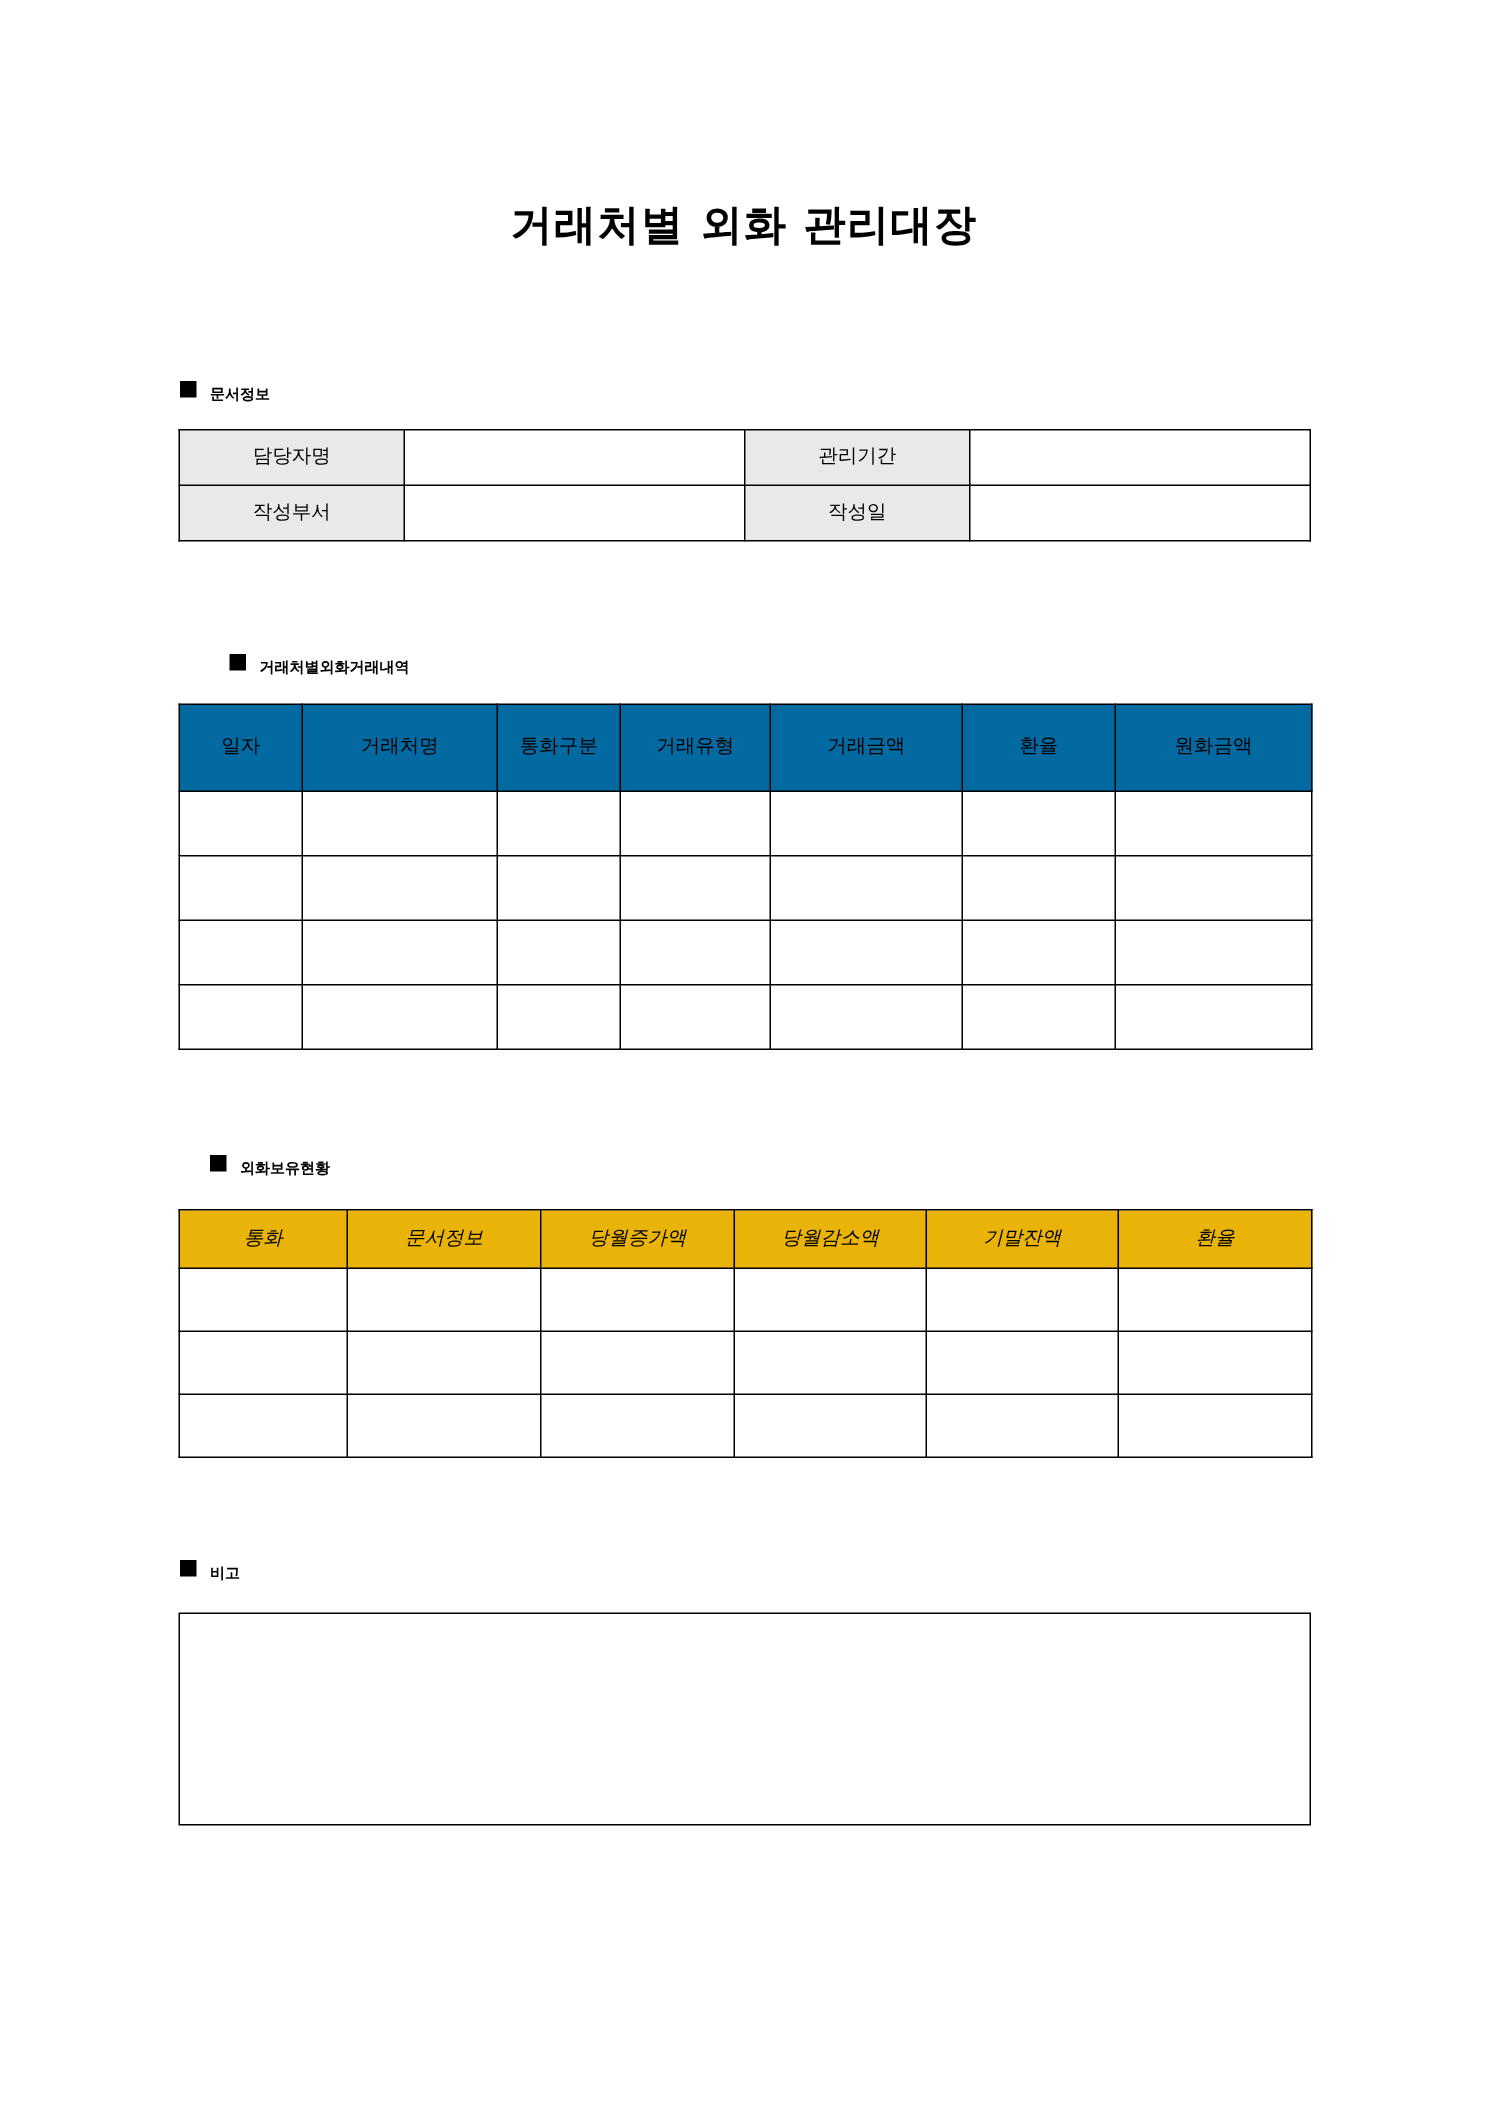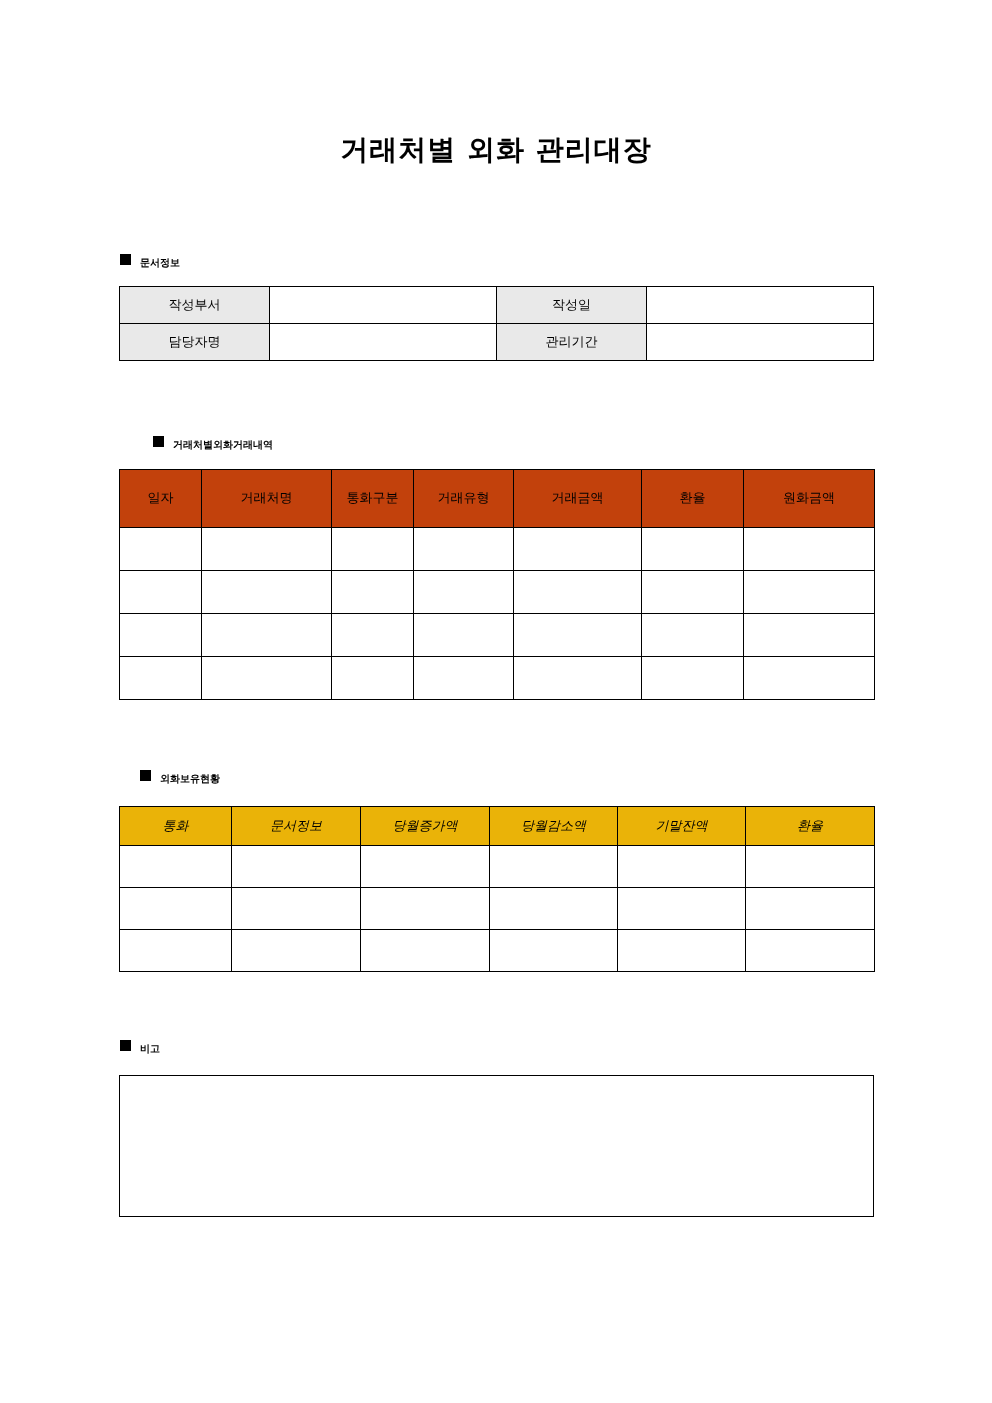--- a/index.html
+++ b/index.html
@@ -83,21 +83,21 @@
   .val { background: #ffffff; }
 
   
   #tbl-docinfo { top: 286px; }
   #tbl-docinfo td { height: 36px; }
   #tbl-docinfo col.c-lbl { width: 150px; }
   #tbl-docinfo col.c-val { width: 227px; }
 
   
   #tbl-tx { top: 469px; }
-  #tbl-tx thead th { background: #c2410c; height: 57px; }
+  #tbl-tx thead th { background: #0369a1; height: 57px; }
   #tbl-tx tbody td { height: 42px; }
 
   
   #tbl-holding { top: 806px; }
   #tbl-holding thead th { background: #eab308; height: 38px; font-style: italic; }
   #tbl-holding tbody td { height: 41px; }
 
   
   #remarks-box {
     position: absolute;
@@ -123,29 +123,29 @@
 
   <table class="grid" id="tbl-docinfo">
     <colgroup>
       <col class="c-lbl">
         <col class="c-val">
         <col class="c-lbl">
         <col class="c-val">
     </colgroup>
     <tbody>
       <tr>
+        <td class="lbl">담당자명</td>
+        <td class="val"></td>
+        <td class="lbl">관리기간</td>
+        <td class="val"></td>
+      </tr>
+      <tr>
         <td class="lbl">작성부서</td>
         <td class="val"></td>
         <td class="lbl">작성일</td>
-        <td class="val"></td>
-      </tr>
-      <tr>
-        <td class="lbl">담당자명</td>
-        <td class="val"></td>
-        <td class="lbl">관리기간</td>
         <td class="val"></td>
       </tr>
     </tbody>
   </table>
 
   <div class="section-head" id="head-tx">
     <span class="sec-marker"></span><span class="sec-label">거래처별외화거래내역</span>
   </div>
 
   <table class="grid" id="tbl-tx">

